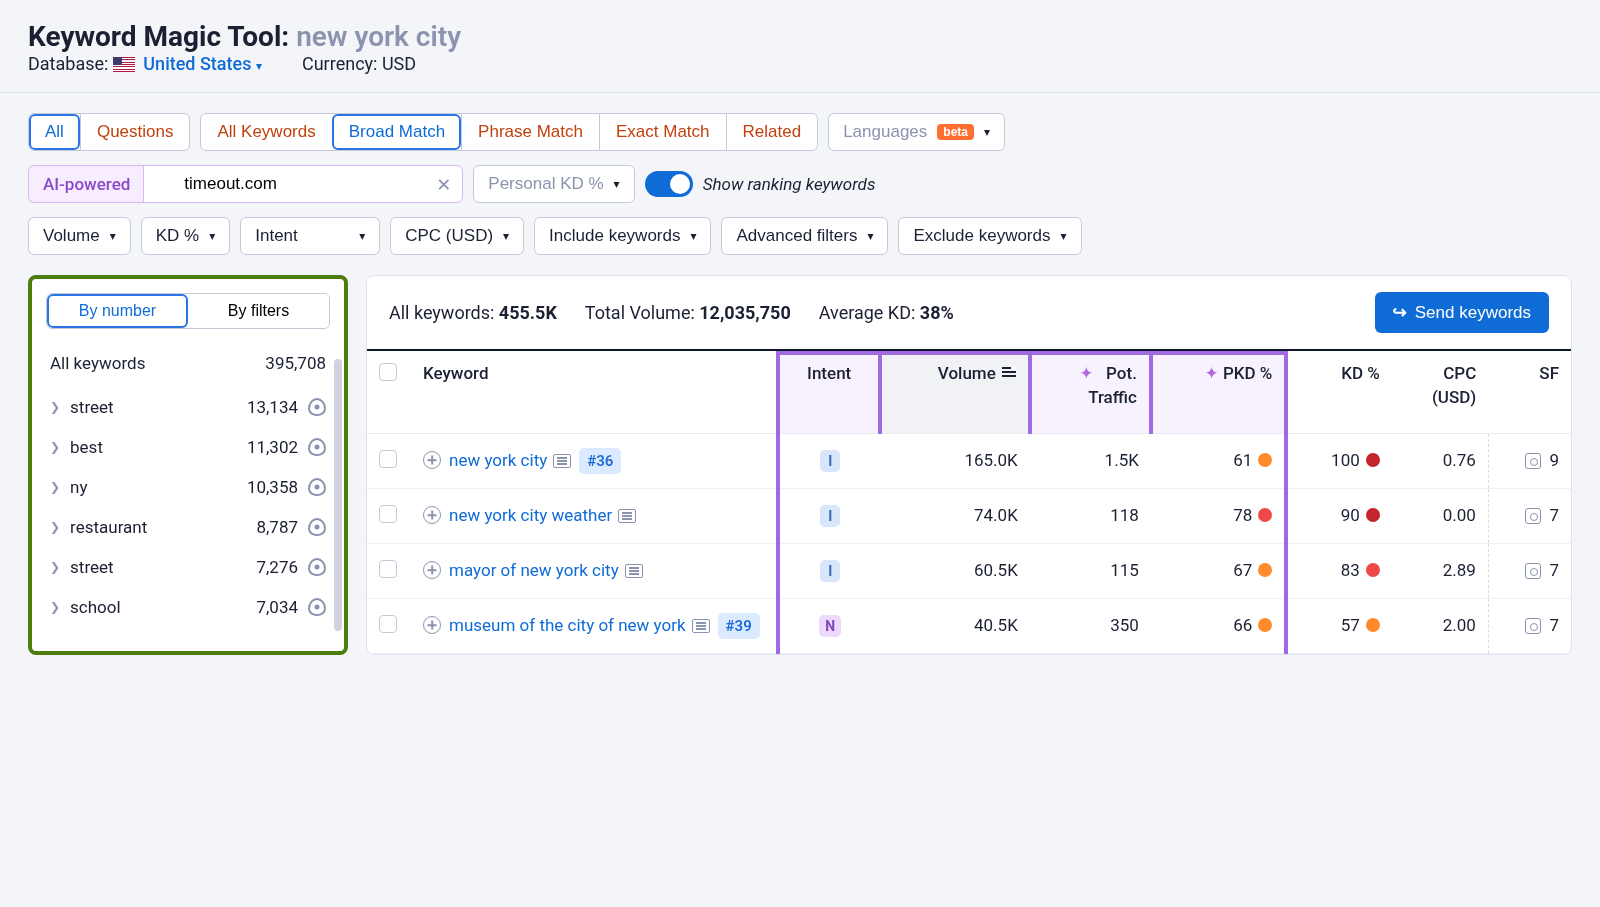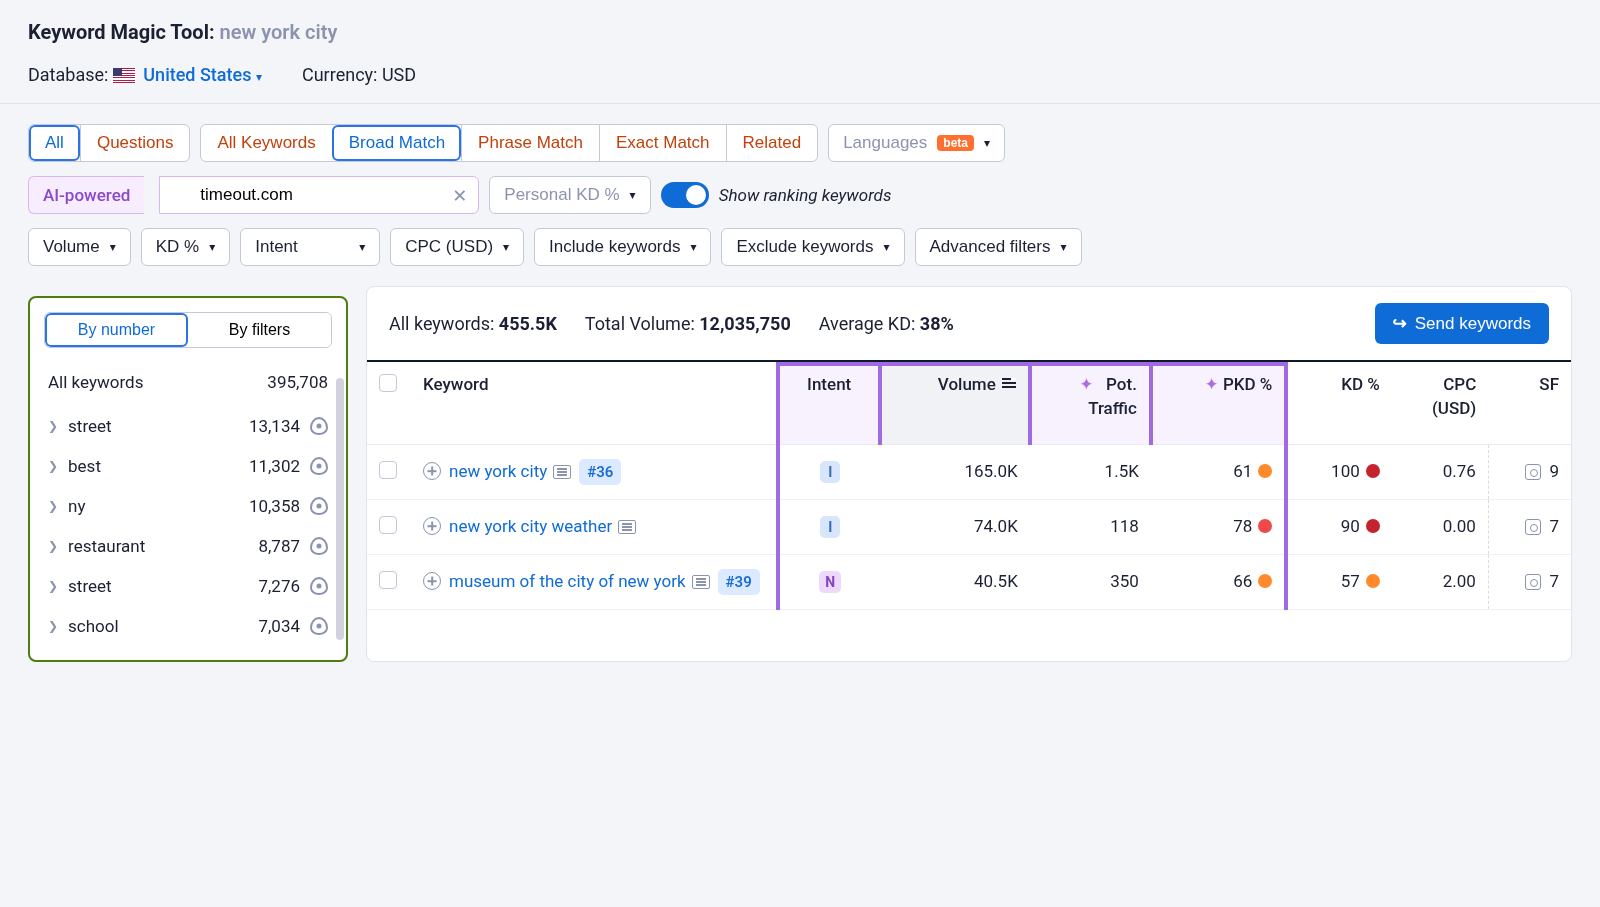--- a/index.html
+++ b/index.html
@@ -7,22 +7,22 @@
     margin: 0;
     font-family: -apple-system, BlinkMacSystemFont, "Segoe UI", Roboto, Helvetica, Arial, sans-serif;
     background: #f4f5f9;
     color: #1c2033;
     font-size: 14px;
   }
   .page {
     padding: 20px 28px 0 28px;
   }
   h1.title {
-    font-size: 20px;
-    margin: 0 0 20px 0;
+    font-size: 28px;
+    margin: 0 0 0 0;
     font-weight: 700;
   }
   h1.title .query {
     color: #8b94ae;
     font-weight: 600;
   }
   .subhead {
     display: flex;
     gap: 40px;
     font-size: 18px;
@@ -102,21 +102,21 @@
     color:#fff;
     font-size:12px;
     font-weight:700;
     border-radius:4px;
     padding:1px 6px;
   }
 
   .aiblock {
     display:inline-flex;
     align-items:flex-end;
-    gap:16px;
+    gap:0;
   }
   .ailabel {
     border:1px solid #d8b8f0;
     background:#f7edff;
     color:#8a49c9;
     padding:8px 14px;
     border-radius:6px 0 0 6px;
     font-size:17px;
     font-weight:500;
     border-right:none;
@@ -147,25 +147,24 @@
   
   .maingrid {
     display:grid;
     grid-template-columns: 320px 1fr;
     gap:18px;
     margin-top:20px;
   }
 
   .leftpanel {
     background:#fff;
-    border:2px solid #4d7c0f;
+    border:4px solid #4d7c0f;
     border-radius:8px;
     padding:14px;
     position:relative;
-    margin-top:10px;
   }
   .leftpanel::after{
     content:'';
     position:absolute;
     right:2px; top:80px; bottom:20px; width:8px;
     background:#d0d3df; border-radius:4px;
   }
   .modeswitch{
     display:flex;border:1px solid #c4c9d8;border-radius:6px;overflow:hidden;margin-bottom:18px;
   }
@@ -318,25 +317,25 @@
       </button>
     <button class="dropdownbtn">
         <span>CPC (USD)</span>
         <span class="chev chev-down"></span>
       </button>
     <button class="dropdownbtn">
         <span>Include keywords</span>
         <span class="chev chev-down"></span>
       </button>
     <button class="dropdownbtn">
+        <span>Advanced filters</span>
+        <span class="chev chev-down"></span>
+      </button>
+    <button class="dropdownbtn">
         <span>Exclude keywords</span>
-        <span class="chev chev-down"></span>
-      </button>
-    <button class="dropdownbtn">
-        <span>Advanced filters</span>
         <span class="chev chev-down"></span>
       </button>
   </div>
 
   <div class="maingrid">
 
     <div class="leftpanel">
       <div class="modeswitch">
         <button class="active">By number</button>
         <button>By filters</button>
@@ -430,20 +429,31 @@
               <td class="hi hi-first" style="text-align:center;"><span class="intentpill I">I</span></td>
               <td class="hi">74.0K</td>
               <td class="hi">118</td>
               <td class="hi hi-last">78<span class="dot red"></span></td>
               <td>90<span class="dot darkred"></span></td>
               <td>0.00</td>
               <td class="sf"><span class="magicon"></span>&nbsp;&nbsp;7</td>
             </tr>
             <tr>
               <td class="left"><span class="cb"></span></td>
+              <td class="left" style="max-width:260px;"><span class="pluscircle"></span><span class="kwlink">mayor of new york city</span><span class="serpicon"></span></td>
+              <td class="hi hi-first" style="text-align:center;"><span class="intentpill I">I</span></td>
+              <td class="hi">60.5K</td>
+              <td class="hi">115</td>
+              <td class="hi hi-last">67<span class="dot orange"></span></td>
+              <td>83<span class="dot red"></span></td>
+              <td>2.89</td>
+              <td class="sf"><span class="magicon"></span>&nbsp;&nbsp;7</td>
+            </tr>
+            <tr>
+              <td class="left"><span class="cb"></span></td>
               <td class="left" style="max-width:260px;"><span class="pluscircle"></span><span class="kwlink">museum of the city of new york</span><span class="serpicon"></span><span class="rankpill">#39</span></td>
               <td class="hi hi-first" style="text-align:center;"><span class="intentpill N">N</span></td>
               <td class="hi">40.5K</td>
               <td class="hi">350</td>
               <td class="hi hi-last">66<span class="dot orange"></span></td>
               <td>57<span class="dot orange"></span></td>
               <td>2.00</td>
               <td class="sf"><span class="magicon"></span>&nbsp;&nbsp;7</td>
             </tr>
           </tbody>

